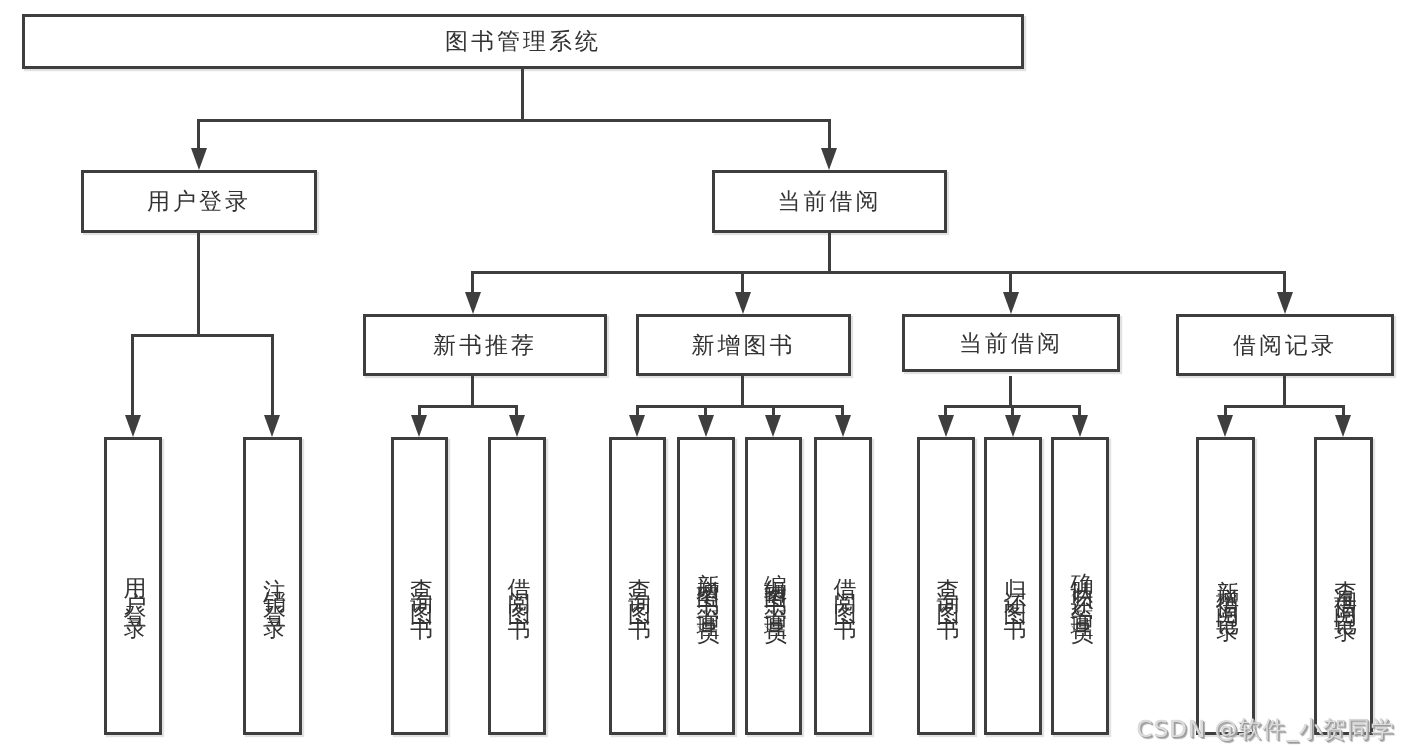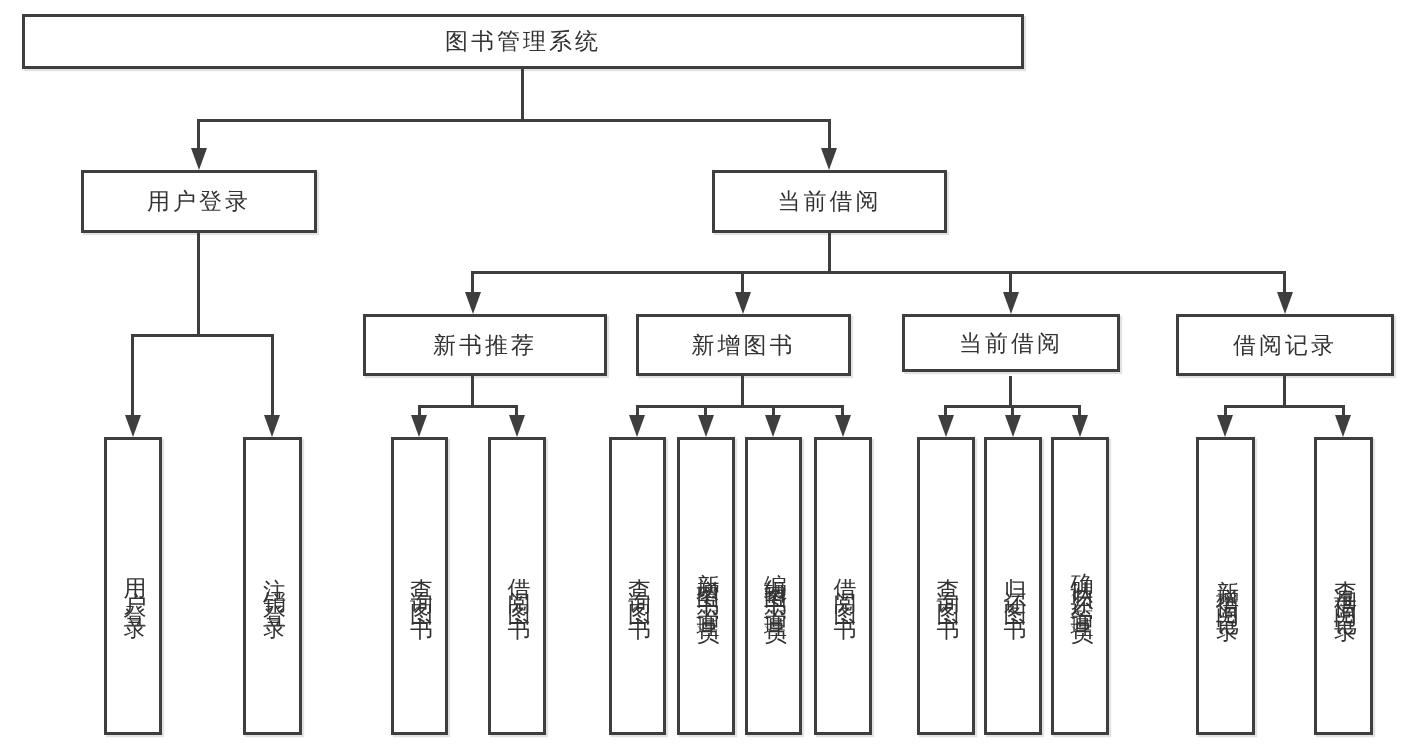--- a/index.html
+++ b/index.html
@@ -187,14 +187,15 @@
     <span class="vlabel s9">确认归还（管理员）</span>
   </div>
 
   <div class="node" style="left:1196px;top:437px;width:59px;height:298px">
     <span class="vlabel s6">新增借阅记录</span>
   </div>
   <div class="node" style="left:1314px;top:437px;width:59px;height:298px">
     <span class="vlabel s6">查询借阅记录</span>
   </div>
 
+  <div class="watermark">CSDN @软件_小贺同学</div>
 
 </div>
 
 </body></html>

